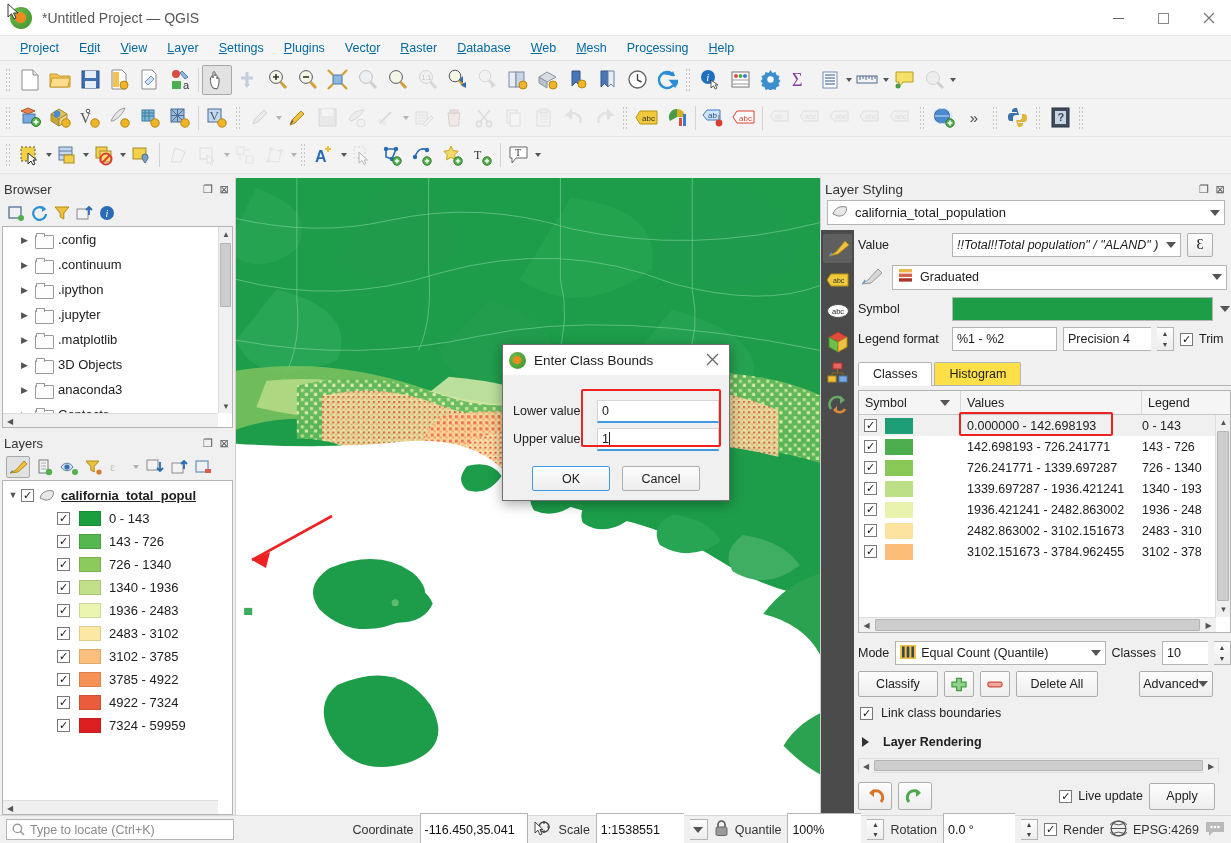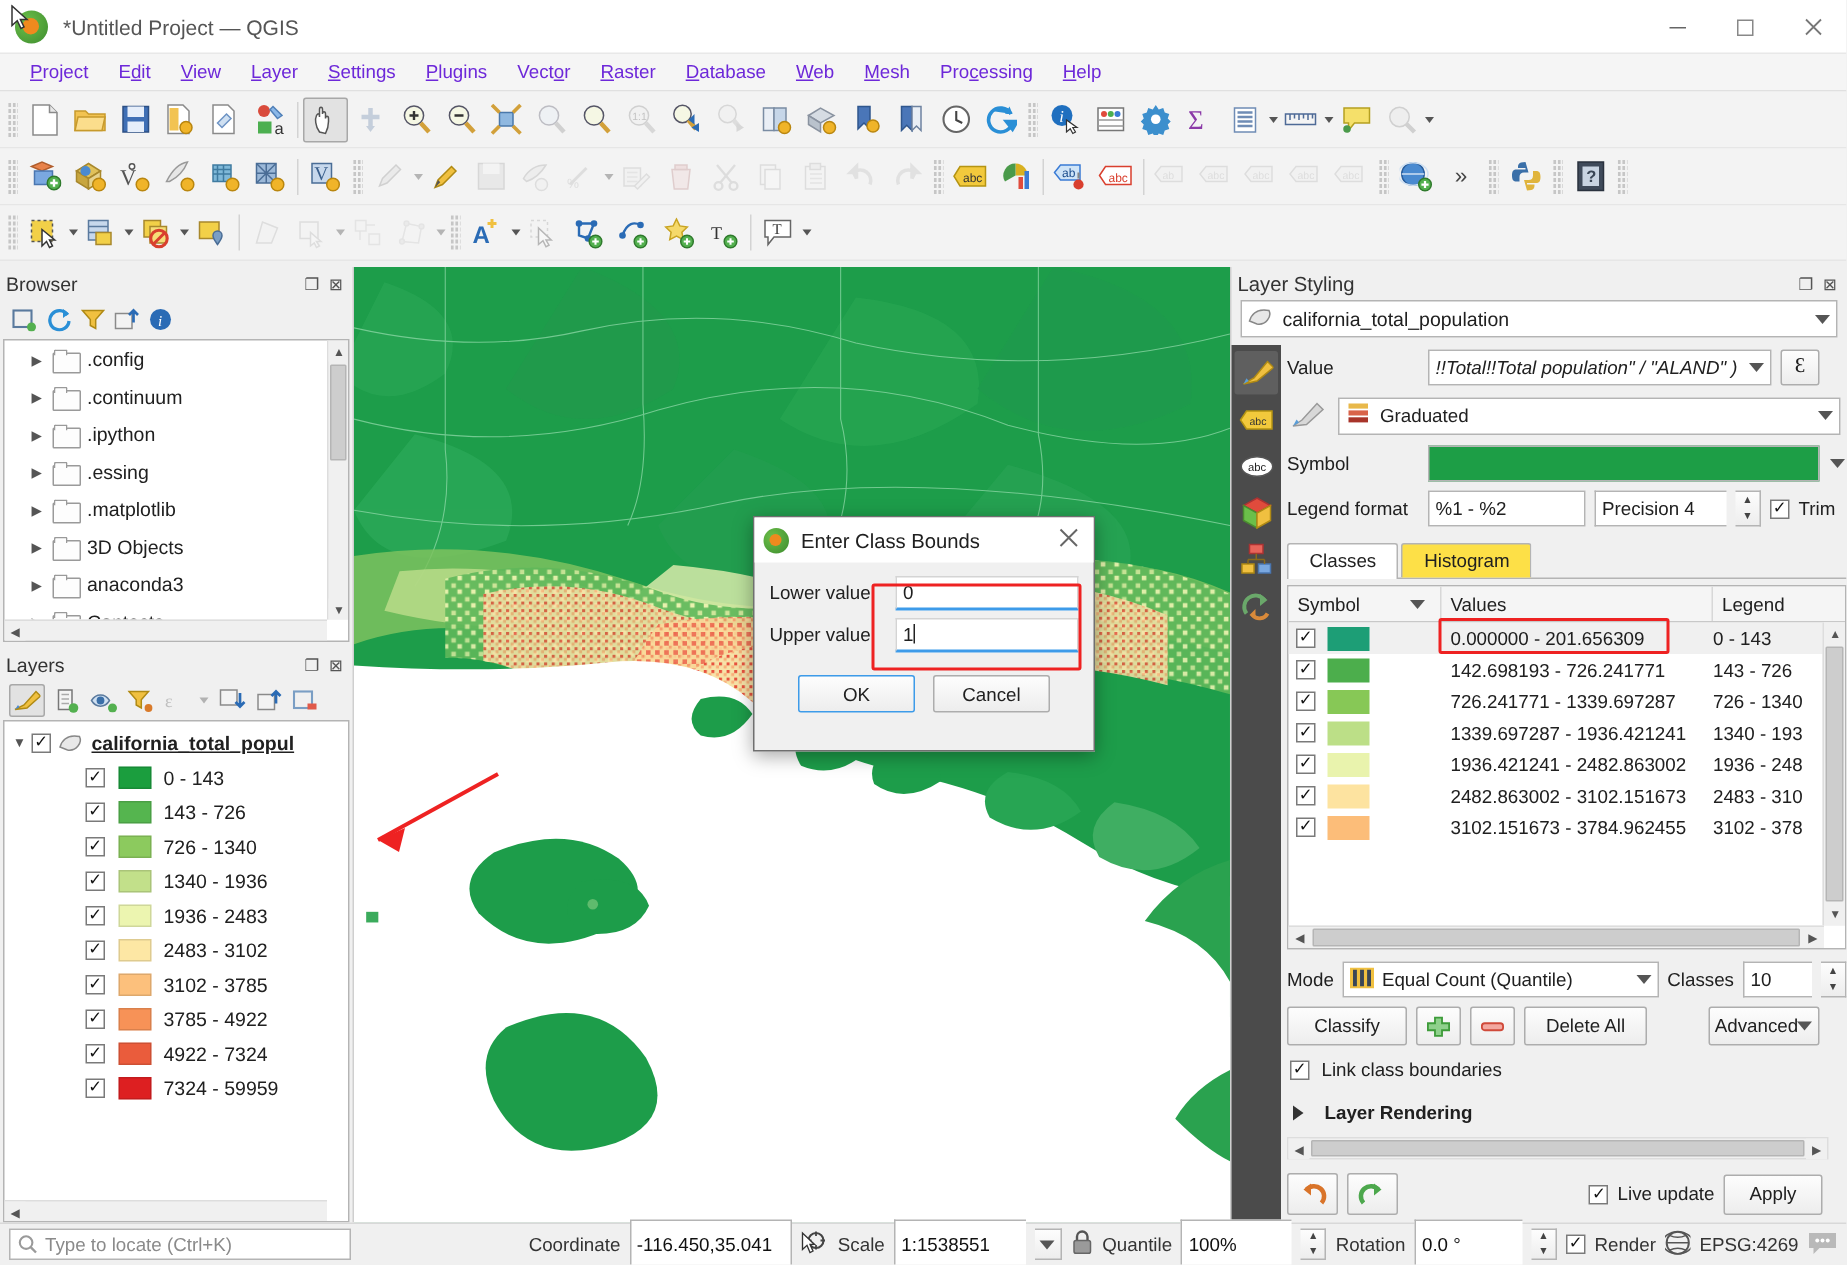--- a/index.html
+++ b/index.html
@@ -33,21 +33,21 @@
   #win-ctrls { position:absolute; right:0; top:0; height:36px; display:flex; }
   .win-btn { width:45px;height:36px;display:flex;align-items:center;justify-content:center;
              color:#666; font-size:15px; }
   .min-glyph { width:11px;height:1px;background:#666; }
   .max-glyph { width:11px;height:11px;border:1px solid #888; }
   #cursor-arrow { position:absolute; left:7px; top:3px; width:14px; height:18px; }
 
   
   #menubar { height:25px; background:#f5f5f5; display:flex; align-items:center;
              padding-left:10px; border-bottom:1px solid #e0e0e0; }
-  .menu-item { padding:2px 10px; color:#6d28d9; font-size:12.5px; cursor:default; }
+  .menu-item { padding:2px 10px; color:#0369a1; font-size:12.5px; cursor:default; }
   .menu-item u { text-decoration:underline; }
 
   
   .toolbar { height:38px; background:#f3f3f3; display:flex; align-items:center;
              border-bottom:1px solid #e6e6e6; padding-left:2px; }
   .tb-grip { width:7px; height:24px; margin:0 3px;
              background-image:radial-gradient(#bbb 1px, transparent 1px);
              background-size:3px 4px; opacity:.8; }
   .tbtn { width:30px;height:30px;display:flex;align-items:center;justify-content:center;
           border:1px solid transparent; border-radius:2px; position:relative; }
@@ -825,21 +825,21 @@
               <span>.continuum</span>
             </div>
             <div class="tnode">
               <span class="tw-arrow">▶</span>
               <span class="folder"></span>
               <span>.ipython</span>
             </div>
             <div class="tnode">
               <span class="tw-arrow">▶</span>
               <span class="folder"></span>
-              <span>.essing</span>
+              <span>.jupyter</span>
             </div>
             <div class="tnode">
               <span class="tw-arrow">▶</span>
               <span class="folder"></span>
               <span>.matplotlib</span>
             </div>
             <div class="tnode">
               <span class="tw-arrow">▶</span>
               <span class="folder"></span>
               <span>3D Objects</span>
@@ -1199,21 +1199,21 @@
             </div>
             <div class="c-val">Values</div>
             <div class="c-leg" style="border-right:none">Legend</div>
           </div>
           <div id="class-rows">
               <div class="ct-row sel">
                 <span class="c-sym">
                   <span class="cbox">✓</span>
                   <span class="c-swatch" style="background: rgb(29, 158, 118);"></span>
                 </span>
-                <span class="c-val">0.000000 - 201.656309</span>
+                <span class="c-val">0.000000 - 142.698193</span>
                 <span class="c-leg">0 - 143</span>
               </div>
               <div class="ct-row">
                 <span class="c-sym">
                   <span class="cbox">✓</span>
                   <span class="c-swatch" style="background: rgb(76, 174, 76);"></span>
                 </span>
                 <span class="c-val">142.698193 - 726.241771</span>
                 <span class="c-leg">143 - 726</span>
               </div>
@@ -1359,21 +1359,21 @@
 <div id="dialog">
   <div id="dlg-title">
     <div id="dlg-logo"></div>
     <span>Enter Class Bounds</span>
     <div id="dlg-x">
       <svg width="13" height="13" viewBox="0 0 13 13">
           <path d="M1 1 L12 12 M12 1 L1 12" stroke="#666" stroke-width="1.3"></path>
         </svg>
     </div>
   </div>
-  <div class="dlg-row" style="margin-top:6px">
+  <div class="dlg-row" style="margin-top:22px">
     <span class="dlg-label">Lower value</span>
     <div class="dlg-input">
       <span>0</span>
     </div>
   </div>
   <div class="dlg-row">
     <span class="dlg-label">Upper value</span>
     <div class="dlg-input">
       <span>1</span>
         <span class="caret-bar"></span>

